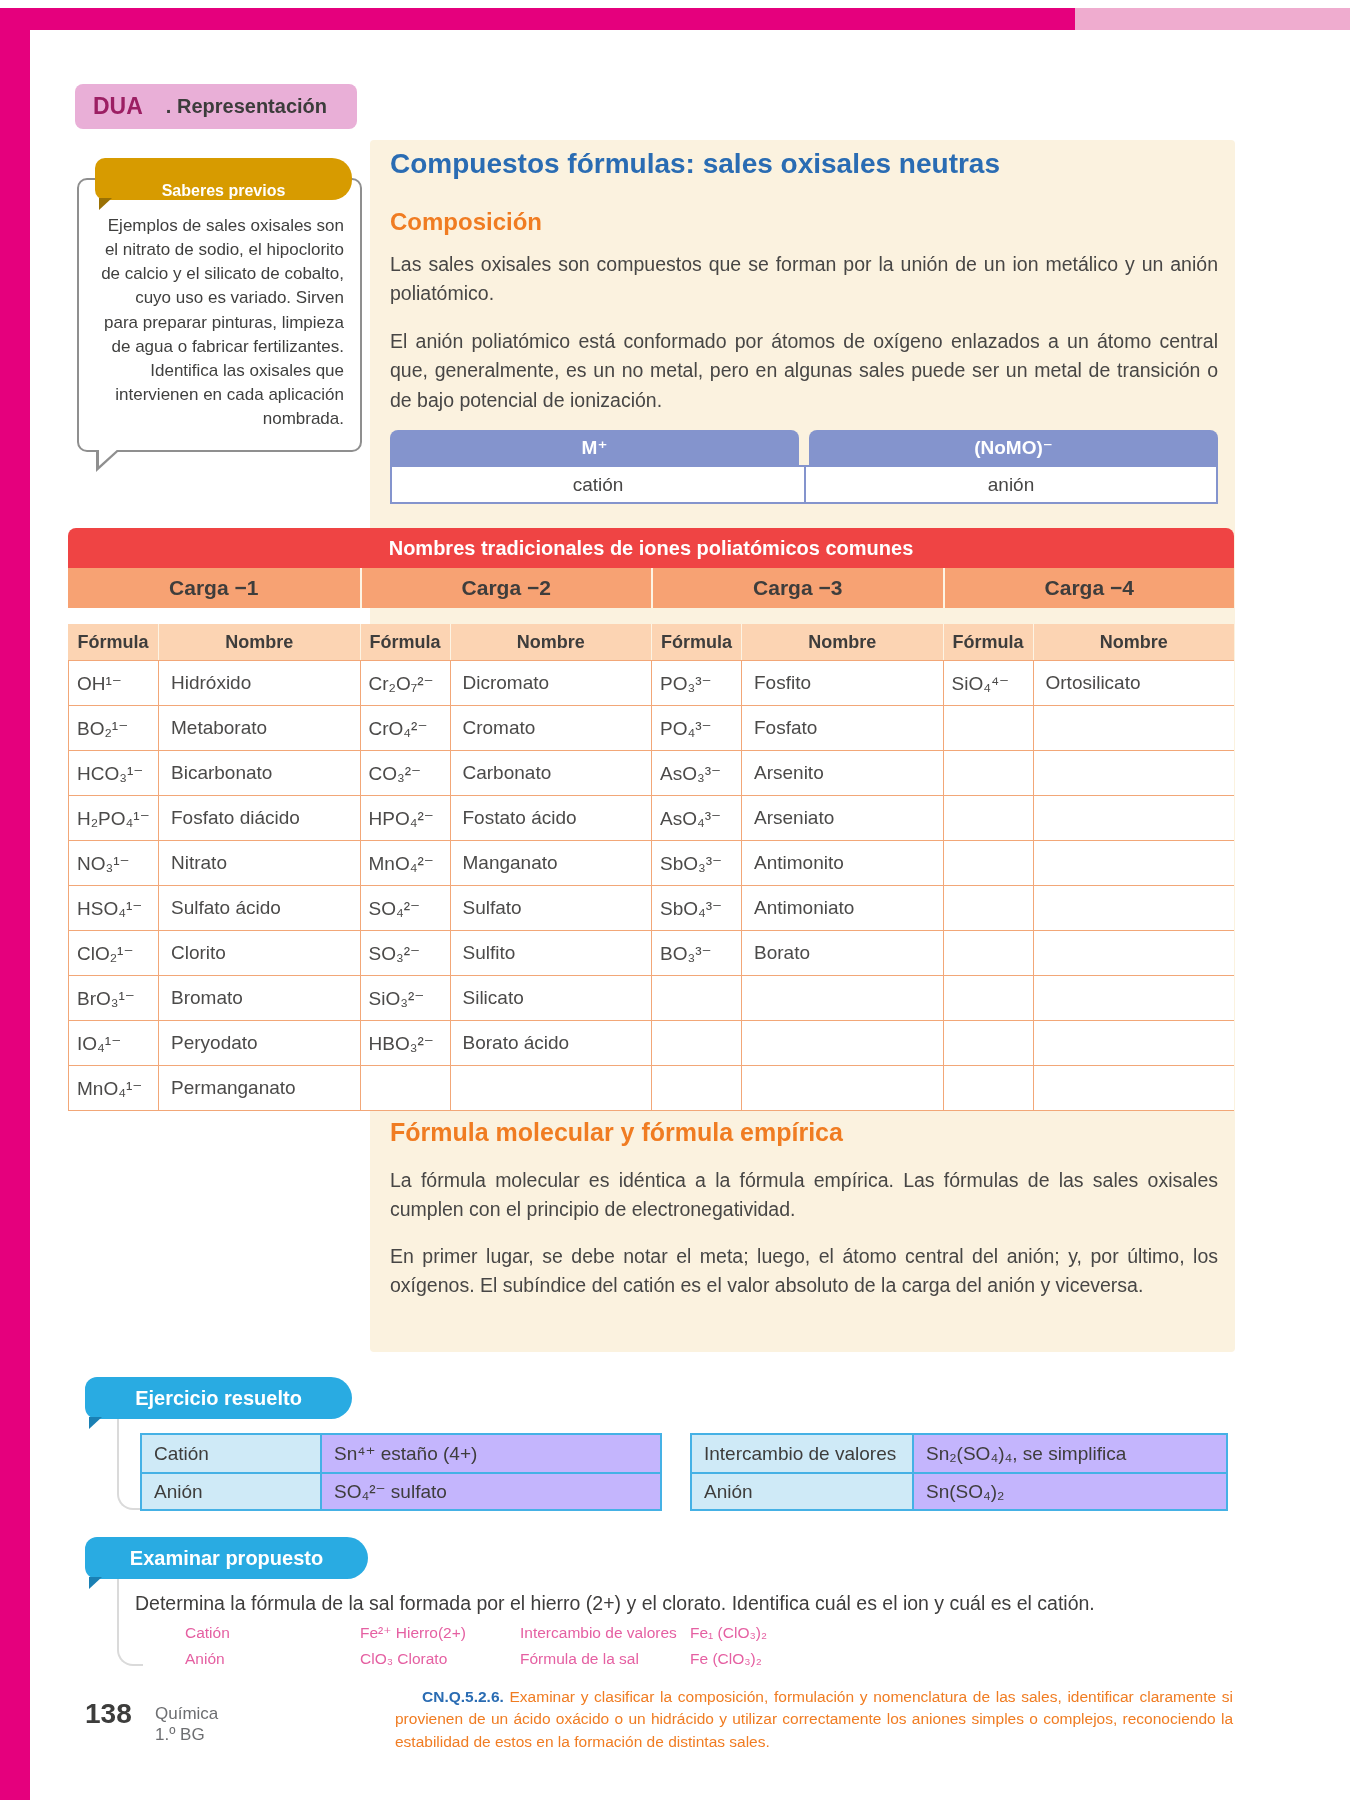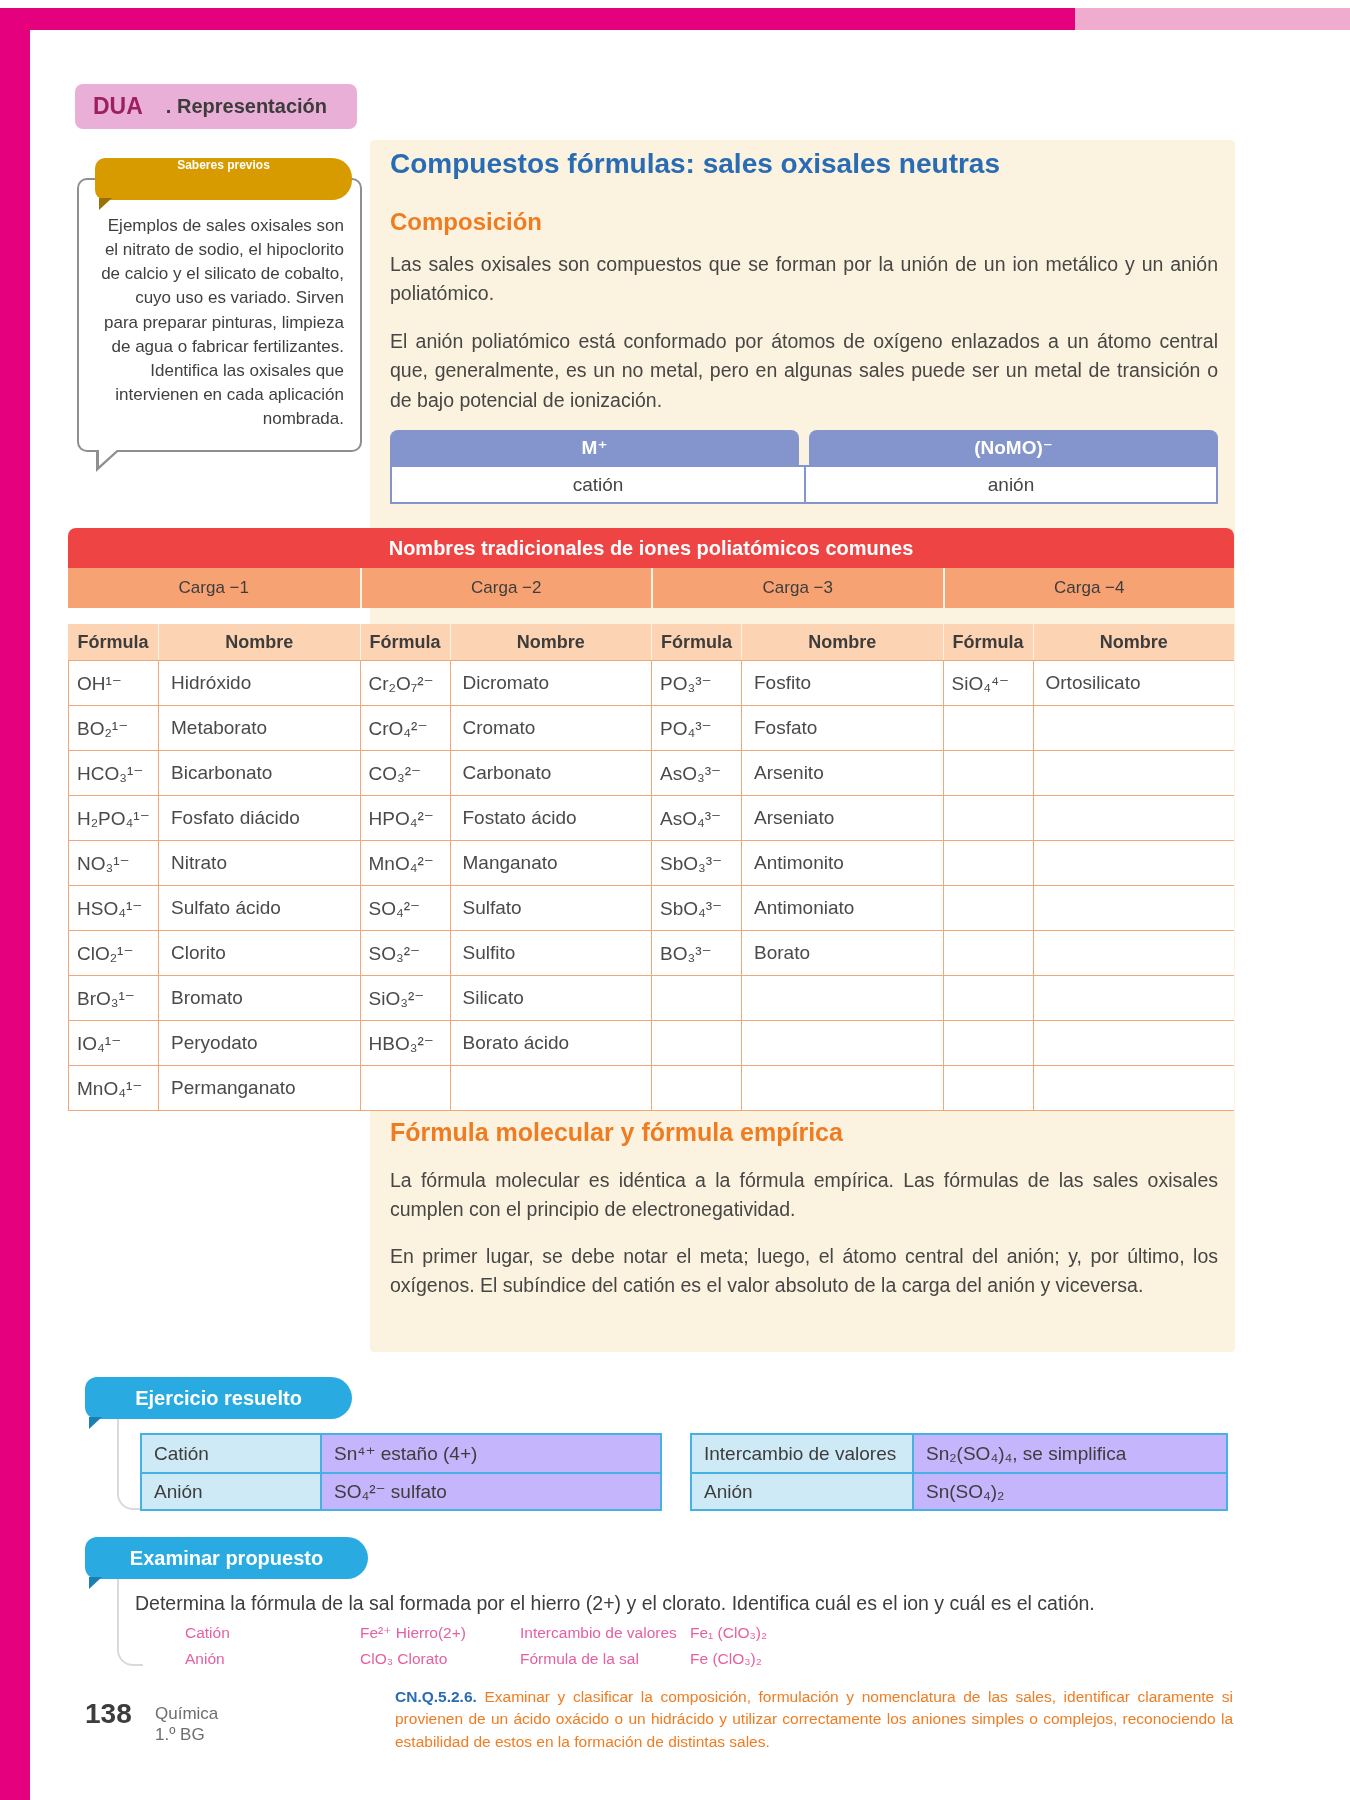--- a/index.html
+++ b/index.html
@@ -20,22 +20,22 @@
 
   
   .bubble { position:absolute; left:77px; top:178px; width:285px; height:274px; background:#fff;
             border:2px solid #8f8f8f; border-radius:10px; z-index:1; }
   .bubble-text { padding:34px 16px 8px 18px; text-align:right; font-size:17px; line-height:1.42; color:#3f3f3e; }
   .bubble-tail-outer { position:absolute; left:96px; top:450px; width:0; height:0;
             border-top:22px solid #8f8f8f; border-right:24px solid transparent; z-index:1; }
   .bubble-tail-inner { position:absolute; left:99px; top:448px; width:0; height:0;
             border-top:18px solid #ffffff; border-right:20px solid transparent; z-index:1; }
   .gold-tab { position:absolute; left:95px; top:158px; width:257px; height:42px; background:#d79b00;
-              border-radius:10px 20px 20px 10px; color:#fff; font-weight:bold; font-size:12px;
-              display:flex; align-items:flex-start; justify-content:center; z-index:2; }
+              border-radius:10px 20px 20px 10px; color:#fff; font-weight:bold; font-size:16px;
+              display:flex; align-items:flex-end; justify-content:center; z-index:2; }
   .gold-tab::after { content:""; position:absolute; left:4px; bottom:-10px; width:0; height:0;
               border-top:12px solid #9a7104; border-right:13px solid transparent; }
 
   
   .cream-panel { position:absolute; left:370px; top:140px; width:865px; height:1212px;
                  background:#fbf2df; border-radius:4px; }
 
   .main-title { position:absolute; left:390px; top:148px; width:830px; font-size:28px; font-weight:bold; color:#2a6cb3; }
   .h-composicion { position:absolute; left:390px; top:208px; font-size:24px; font-weight:bold; color:#f07c22; }
   .para { position:absolute; left:390px; width:828px; font-size:19.5px; line-height:1.5; text-align:justify; color:#474645; }
@@ -49,21 +49,21 @@
            display:flex; align-items:center; justify-content:center; border-radius:8px 8px 0 0; }
   .ion-body { display:grid; grid-template-columns:1fr 1fr; border:2px solid #8494cd; background:#fff; }
   .ion-cell { height:35px; display:flex; align-items:center; justify-content:center; font-size:19px; color:#474645; }
   .ion-cell-r { border-left:2px solid #8494cd; }
 
   
   .big-table { position:absolute; left:68px; top:528px; width:1166px; border-radius:8px 8px 0 0; }
   .bt-title { height:40px; background:#ef4444; color:#fff; font-weight:bold; font-size:20px;
               display:flex; align-items:center; justify-content:center; border-radius:8px 8px 0 0; }
   .bt-charges { display:grid; grid-template-columns:repeat(4,291.5px); }
-  .bt-charge { height:40px; background:#f7a273; color:#3e3d3c; font-weight:normal; font-size:17px;
+  .bt-charge { height:40px; background:#f7a273; color:#3e3d3c; font-weight:bold; font-size:21px;
                display:flex; align-items:center; justify-content:center; }
   .bt-charge + .bt-charge { border-left:2px solid #fdf4e4; }
   .bt-grid8 { display:grid; grid-template-columns:90px 201.5px 90px 201.5px 90px 201.5px 90px 201.5px;margin-top:16px; }
   .bt-subcell { height:36px; background:#fcd4b3; color:#3e3d3c; font-weight:bold; font-size:18px;
                 display:flex; align-items:center; justify-content:center; }
   .bt-subcell + .bt-subcell { border-left:1px solid #fdf4e4; }
   .bt-body { border-left:1px solid #f2a778; border-right:1px solid #f2a778; border-bottom:1px solid #f2a778; background:#fff; }
   .bt-row { display:grid; grid-template-columns:90px 201.5px 90px 201.5px 90px 201.5px 90px 200.5px; }
   .bt-cell { height:45px; border-top:1px solid #f2a778; border-right:1px solid #f2a778;
              display:flex; align-items:center; font-size:19px; color:#4b4a49; background:#fff; }
@@ -96,21 +96,21 @@
   .prompt { position:absolute; left:135px; top:1592px; width:1030px; font-size:19.5px; color:#3e3d3c; }
 
   .answers { position:absolute; left:185px; top:1622px; display:grid;
              grid-template-columns:175px 160px 170px auto; row-gap:4px; font-size:15.5px; color:#e560a2; }
   .answers span { height:22px; display:flex; align-items:center; }
 
   
   .page-num { position:absolute; left:85px; top:1698px; font-size:28px; font-weight:bold; color:#3d3d3c; }
   .course { position:absolute; left:155px; top:1703px; font-size:17px; color:#6d6e71; line-height:1.25; }
   .standard { position:absolute; left:395px; top:1686px; width:838px; font-size:15.5px; line-height:1.45; text-align:justify; }
-  .std-code { color:#2a6cb3; font-weight:bold; }
+  .std-code { color:#2a6cb3; font-weight:bold;margin-left:27px; }
   .std-text { color:#f07c22; }
 </style>
 </head>
 <body>
 
 <div class="page">
 
   <div class="top-strip"></div>
   <div class="top-strip-light"></div>
   <div class="left-strip"></div>

